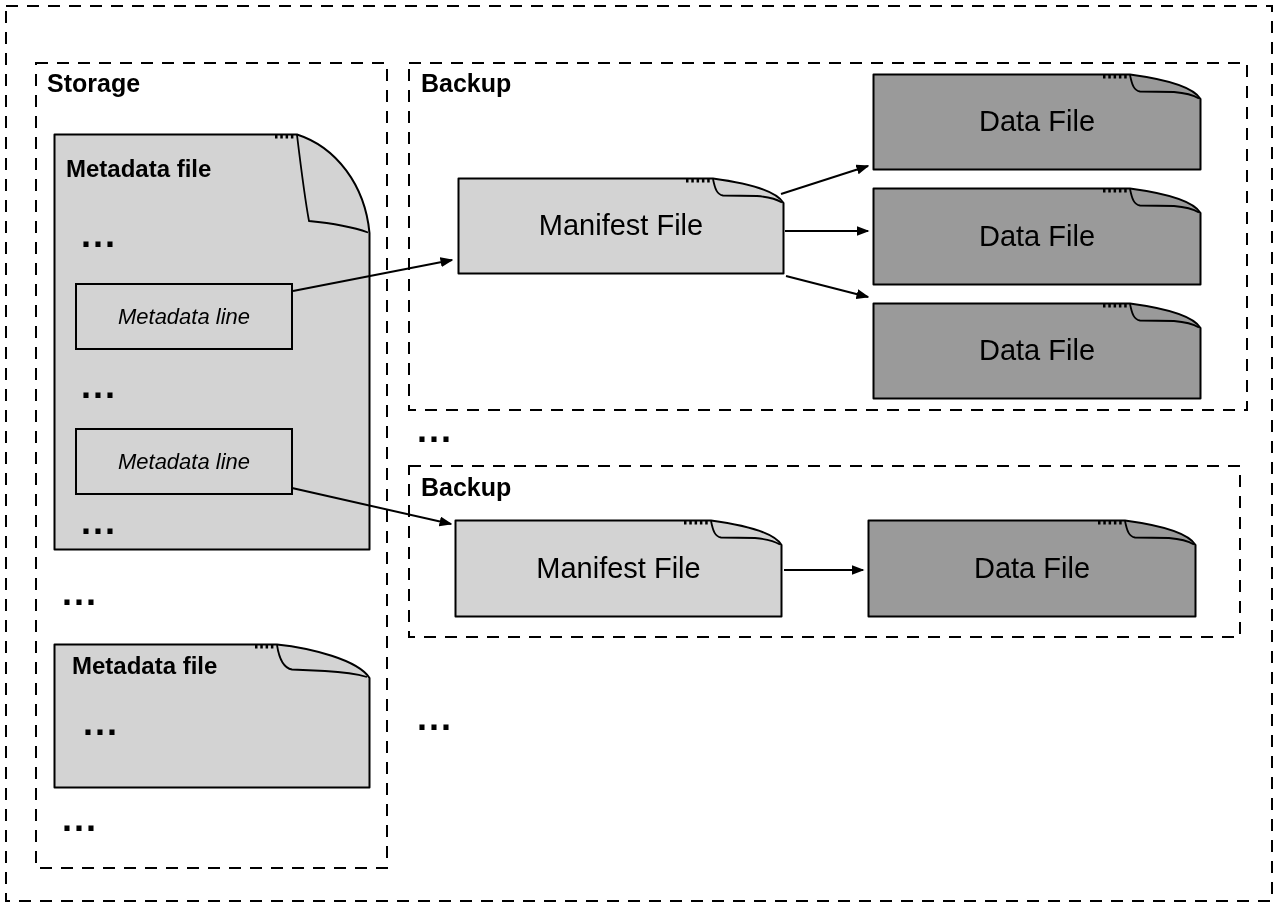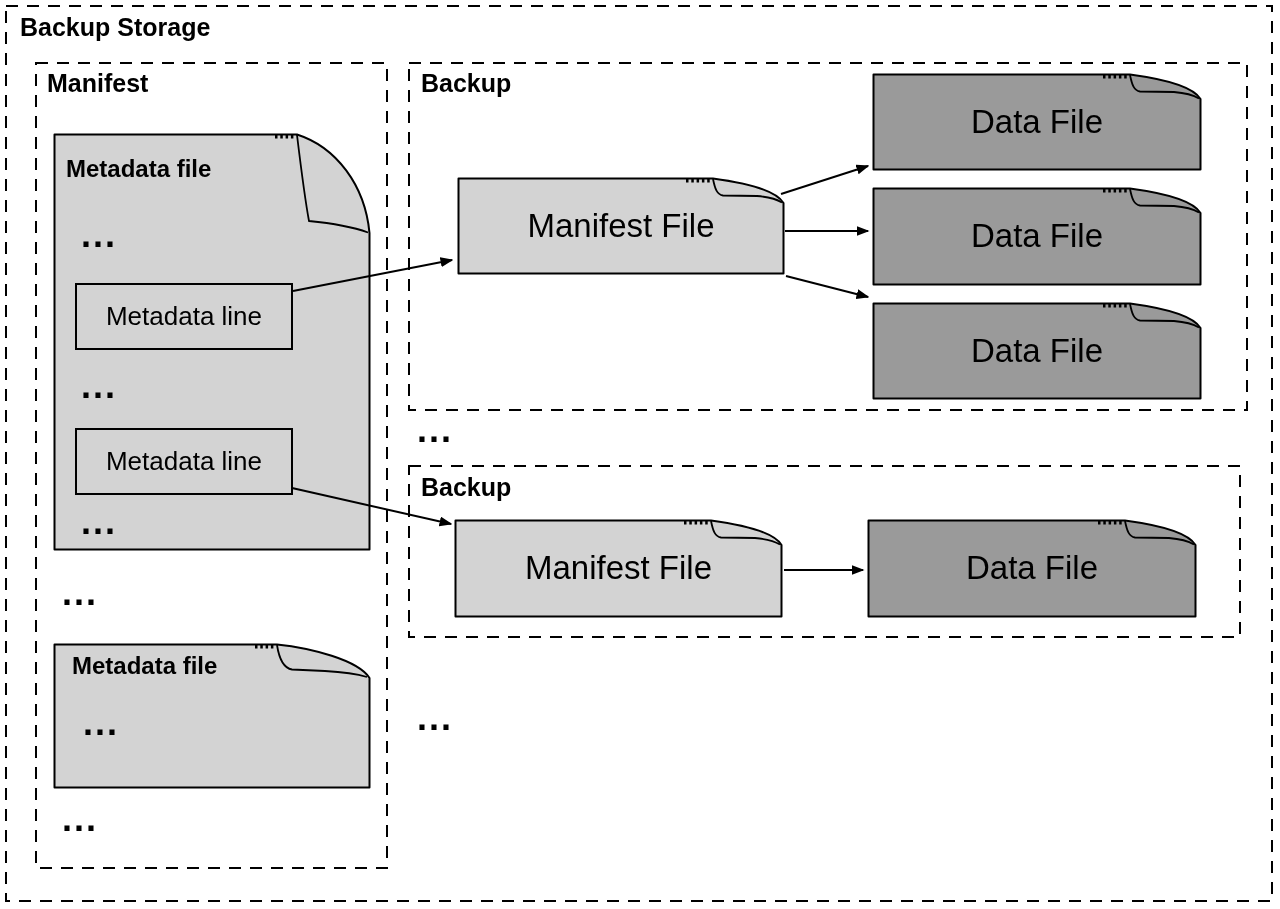--- a/index.html
+++ b/index.html
@@ -13,48 +13,48 @@
     position:absolute; font-weight:bold; font-size:25px; line-height:1.1; white-space:nowrap;
   }
   .file { position:absolute; }
   .file > svg { position:absolute; left:0; top:0; overflow:visible; }
   .file-title {
     position:absolute; font-weight:bold; font-size:24px; line-height:1.15; white-space:nowrap;
   }
   .file-center-label {
     position:absolute; left:0; top:0; right:0; bottom:0;
     display:flex; align-items:center; justify-content:center;
-    font-size:33px; line-height:1.1;
+    font-size:29px; line-height:1.1;
   }
   .meta-line {
     position:absolute; width:218px; height:67px;
     background:#d3d3d3; border:2px solid #000;
     display:flex; align-items:center; justify-content:center;
-    font-size:26px;
+    font-size:22px;
+    font-style:italic;
   }
   .dots {
     position:absolute; font-weight:bold; font-size:36px; line-height:36px; height:36px;
     letter-spacing:2px; white-space:nowrap;
   }
   .arrows { pointer-events:none; }
 </style>
 </head>
 <body>
 
 <div class="canvas">
 
   <svg class="layer" viewBox="0 0 1280 909">
     <rect x="6" y="6" width="1266" height="895" fill="none" stroke="#000" stroke-width="2" stroke-dasharray="12,9"></rect>
     <rect x="36" y="63" width="351" height="805" fill="none" stroke="#000" stroke-width="2" stroke-dasharray="12,9"></rect>
     <rect x="409" y="63" width="838" height="347" fill="none" stroke="#000" stroke-width="2" stroke-dasharray="12,9"></rect>
     <rect x="409" y="466" width="831" height="171" fill="none" stroke="#000" stroke-width="2" stroke-dasharray="12,9"></rect>
   </svg>
 
-  <div class="section-label" style="left:20px; top:14px;">Backup Storage</div>
-  <div class="section-label" style="left:47px; top:70px;">Manifest</div>
+  <div class="section-label" style="left:47px; top:70px;">Storage</div>
   <div class="section-label" style="left:421px; top:70px;">Backup</div>
   <div class="section-label" style="left:421px; top:474px;">Backup</div>
 
   <div class="file" style="left:53px; top:133px; width:318px; height:418px;">
     <svg width="318" height="418">
       <path d="M1.5,1.5 L244,1.5 C283,14 312,52 316.5,100 L316.5,416.5 L1.5,416.5 Z" fill="#d3d3d3" stroke="#000" stroke-width="2" stroke-linejoin="round"></path>
       <path d="M244,2 C248,35 253,72 256,88 C277,90 300,94 315,99.5" fill="none" stroke="#000" stroke-width="1.8"></path>
       <path d="M222,3.5 L242,3.5" fill="none" stroke="#000" stroke-width="4" stroke-dasharray="2.5,2.8"></path>
     </svg>
     <div class="file-title" style="left:13px; top:22px;">Metadata file</div>

